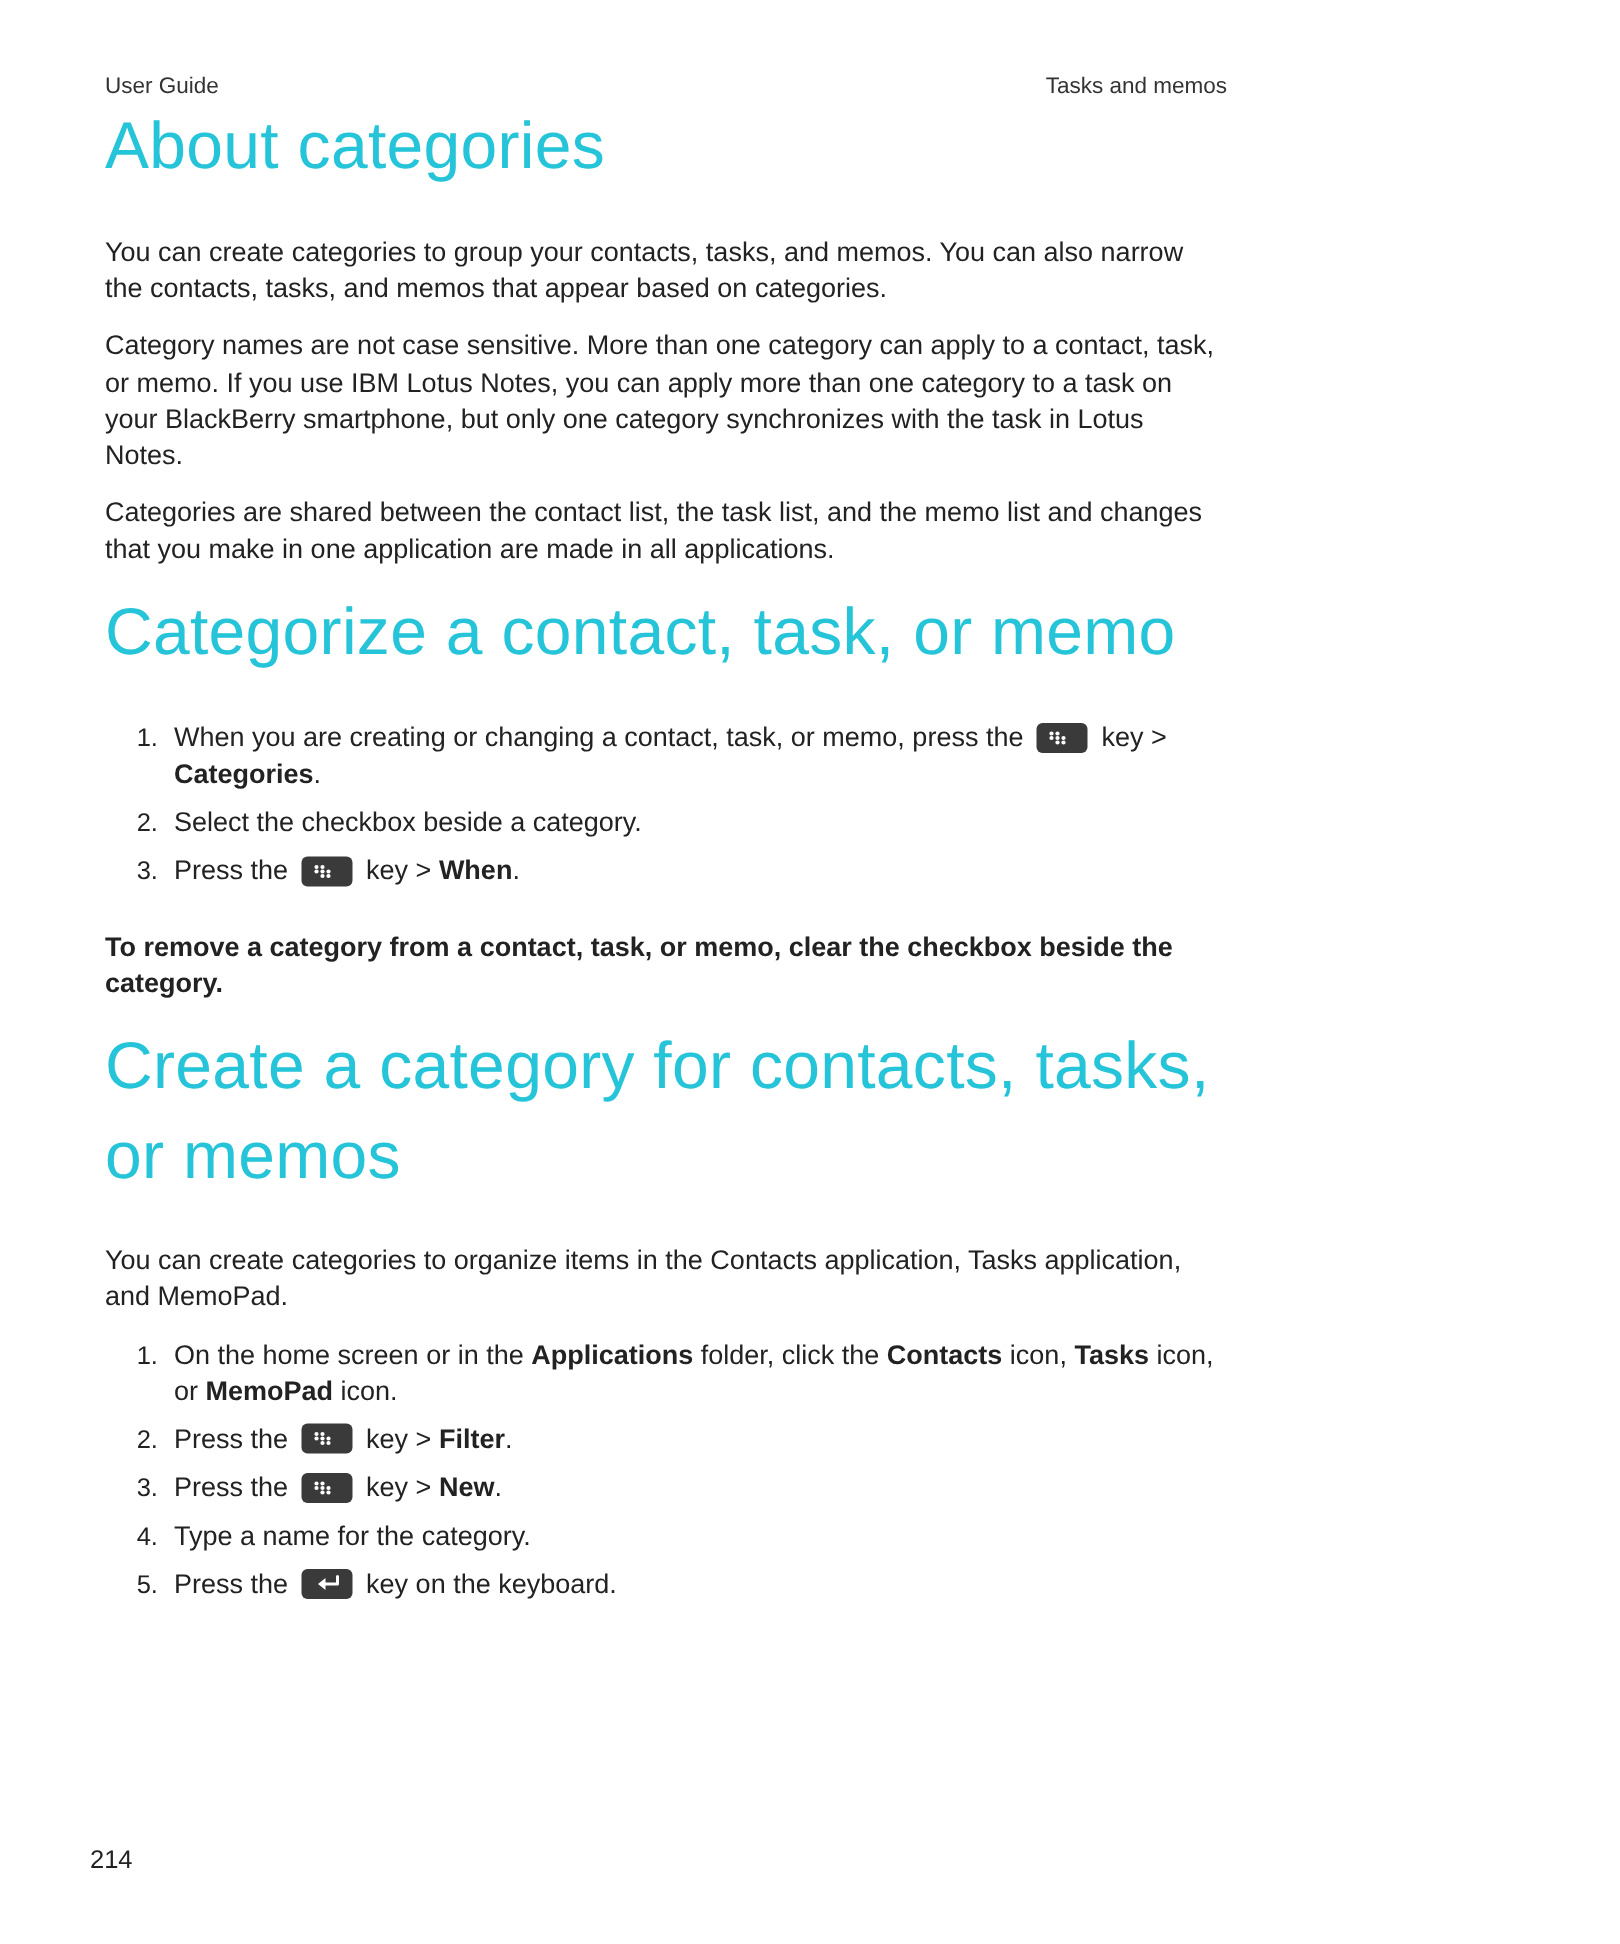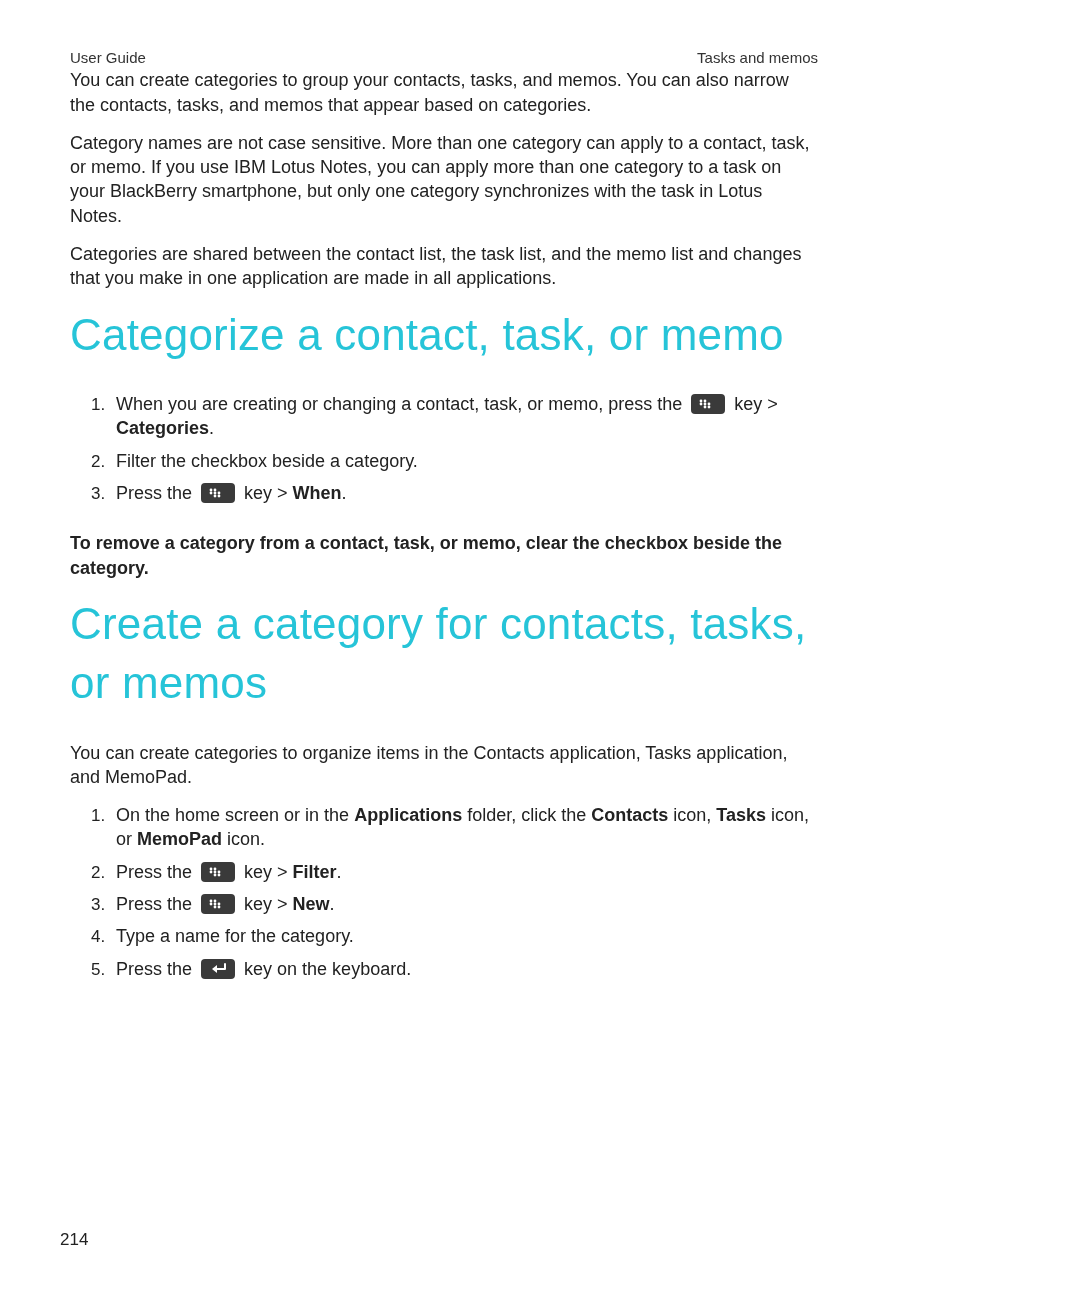--- a/index.html
+++ b/index.html
@@ -84,20 +84,21 @@
 <body>
 
 <div class="page-wrap">
 <div class="page">
 
   <div class="header-row">
     <span>User Guide</span>
     <span>Tasks and memos</span>
   </div>
 
+  <h1 class="section gap-top-lg">About categories</h1>
   <p class="body">You can create categories to group your contacts, tasks, and memos. You can also narrow the contacts, tasks, and memos that appear based on categories.</p>
   <p class="body">Category names are not case sensitive. More than one category can apply to a contact, task, or memo. If you use IBM Lotus Notes, you can apply more than one category to a task on your BlackBerry smartphone, but only one category synchronizes with the task in Lotus Notes.</p>
   <p class="body">Categories are shared between the contact list, the task list, and the memo list and changes that you make in one application are made in all applications.</p>
 
   <h1 class="section gap-top-md">Categorize a contact, task, or memo</h1>
 
   <ol class="steps">
     <li>
       <span>When you are creating or changing a contact, task, or memo, press the </span>
       <span class="key-icon">
@@ -108,21 +109,21 @@
             <circle cx="3" cy="6" r="1.4"></circle>
                 <circle cx="7" cy="6" r="1.4"></circle>
                 <circle cx="11" cy="6" r="1.4"></circle>
             <circle cx="7" cy="9" r="1.4"></circle>
                 <circle cx="11" cy="9" r="1.4"></circle>
           </g>
         </svg>
       </span>
       <span> key &gt; </span><span class="bold">Categories</span><span>.</span>
     </li>
-    <li>Filter the checkbox beside a category.</li>
+    <li>Select the checkbox beside a category.</li>
     <li>
       <span>Press the </span>
       <span class="key-icon">
         <svg width="20" height="12" viewBox="0 0 20 12">
           <g fill="#fff">
             <circle cx="3" cy="3" r="1.4"></circle>
                 <circle cx="7" cy="3" r="1.4"></circle>
             <circle cx="3" cy="6" r="1.4"></circle>
                 <circle cx="7" cy="6" r="1.4"></circle>
                 <circle cx="11" cy="6" r="1.4"></circle>

